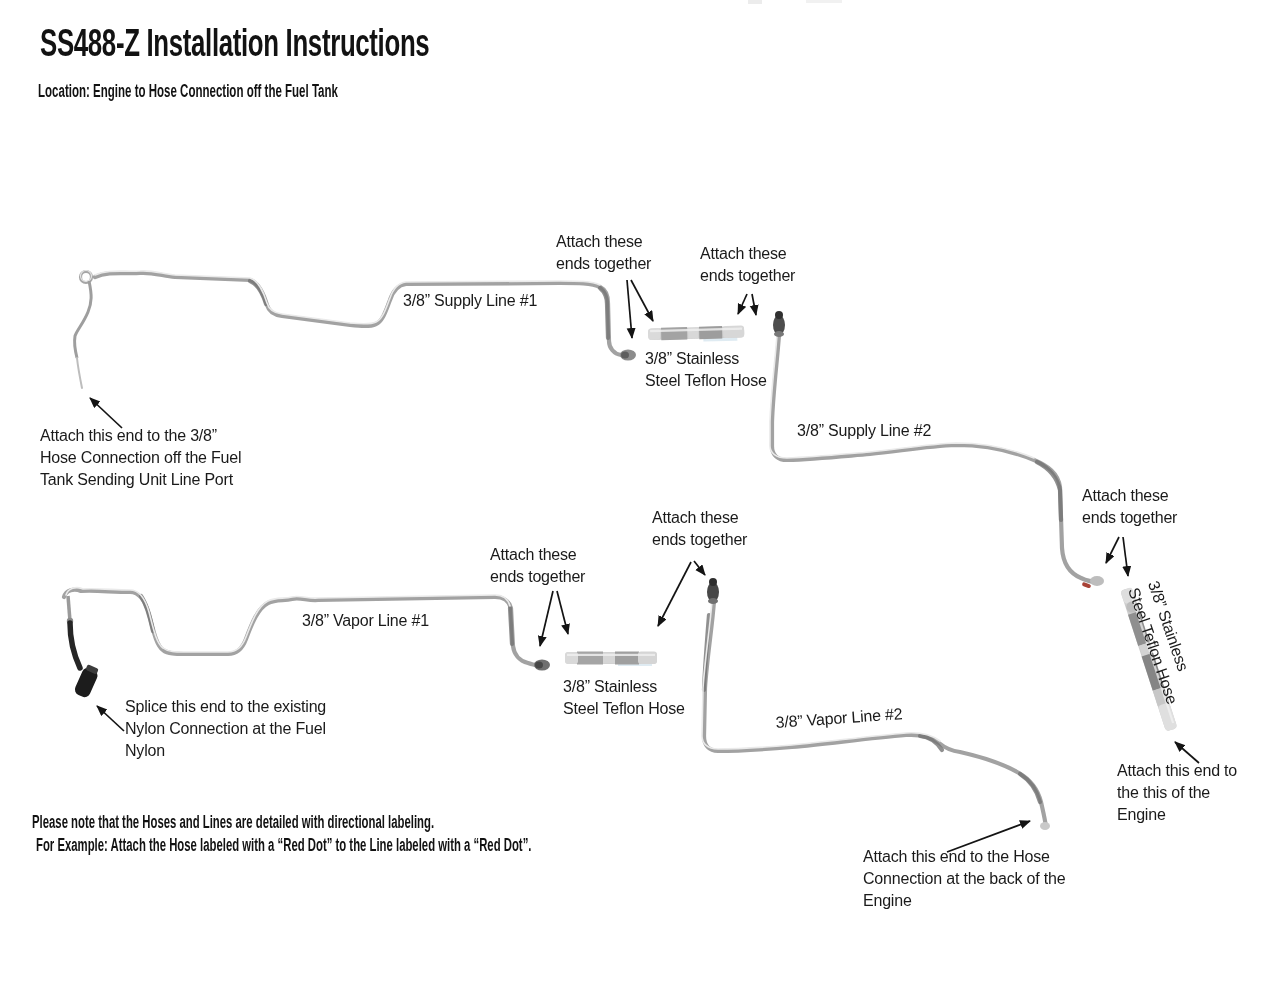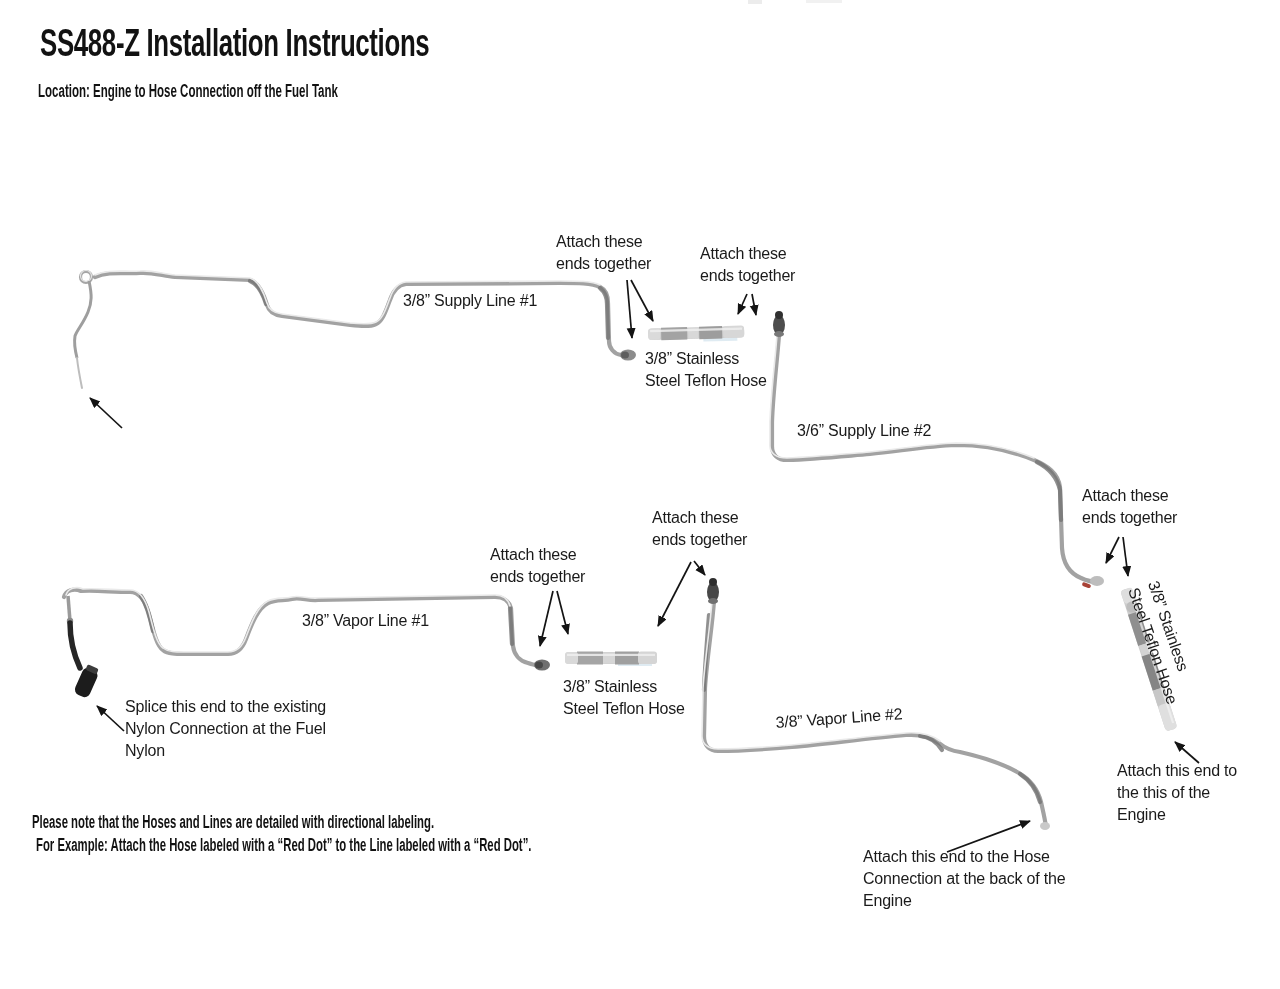--- a/index.html
+++ b/index.html
@@ -166,21 +166,21 @@
       <path class="arrow" marker-end="url(#ah)" d="M557 591 L568 634"></path>
       <path class="arrow" marker-end="url(#ah)" d="M691 562 L658 626"></path>
       <path class="arrow" marker-end="url(#ah)" d="M694 561 L705 575"></path>
       <path class="arrow" marker-end="url(#ah)" d="M124 731 L97 706"></path>
       <path class="arrow" marker-end="url(#ah)" d="M1199 763 L1175 742"></path>
       <path class="arrow" marker-end="url(#ah)" d="M947 852 L1030 821"></path>
     </g>
   </svg>
 
   <div class="lbl" style="left:403px;top:290px">3/8” Supply Line #1</div>
-  <div class="lbl" style="left:797px;top:420px">3/6” Supply Line #2</div>
+  <div class="lbl" style="left:797px;top:420px">3/8” Supply Line #2</div>
   <div class="lbl" style="left:302px;top:610px">3/8” Vapor Line #1</div>
   <div class="lbl rot-vapor2" style="left:775px;top:712px">3/8” Vapor Line #2</div>
 
   <div class="lbl" style="left:556px;top:231px">
     <div>Attach these</div>
     <div>ends together</div>
   </div>
   <div class="lbl" style="left:700px;top:243px">
     <div>Attach these</div>
     <div>ends together</div>
@@ -204,20 +204,25 @@
   </div>
   <div class="lbl" style="left:563px;top:676px">
     <div>3/8” Stainless</div>
     <div>Steel Teflon Hose</div>
   </div>
   <div class="lbl rot-hose" style="left:1163px;top:578px">
     <div>3/8” Stainless</div>
     <div>Steel Teflon Hose</div>
   </div>
 
+  <div class="lbl" style="left:40px;top:425px">
+    <div>Attach this end to the 3/8”</div>
+    <div>Hose Connection off the Fuel</div>
+    <div>Tank Sending Unit Line Port</div>
+  </div>
   <div class="lbl" style="left:125px;top:696px">
     <div>Splice this end to the existing</div>
     <div>Nylon Connection at the Fuel</div>
     <div>Nylon</div>
   </div>
   <div class="lbl" style="left:1117px;top:760px">
     <div>Attach this end to</div>
     <div>the this of the</div>
     <div>Engine</div>
   </div>

